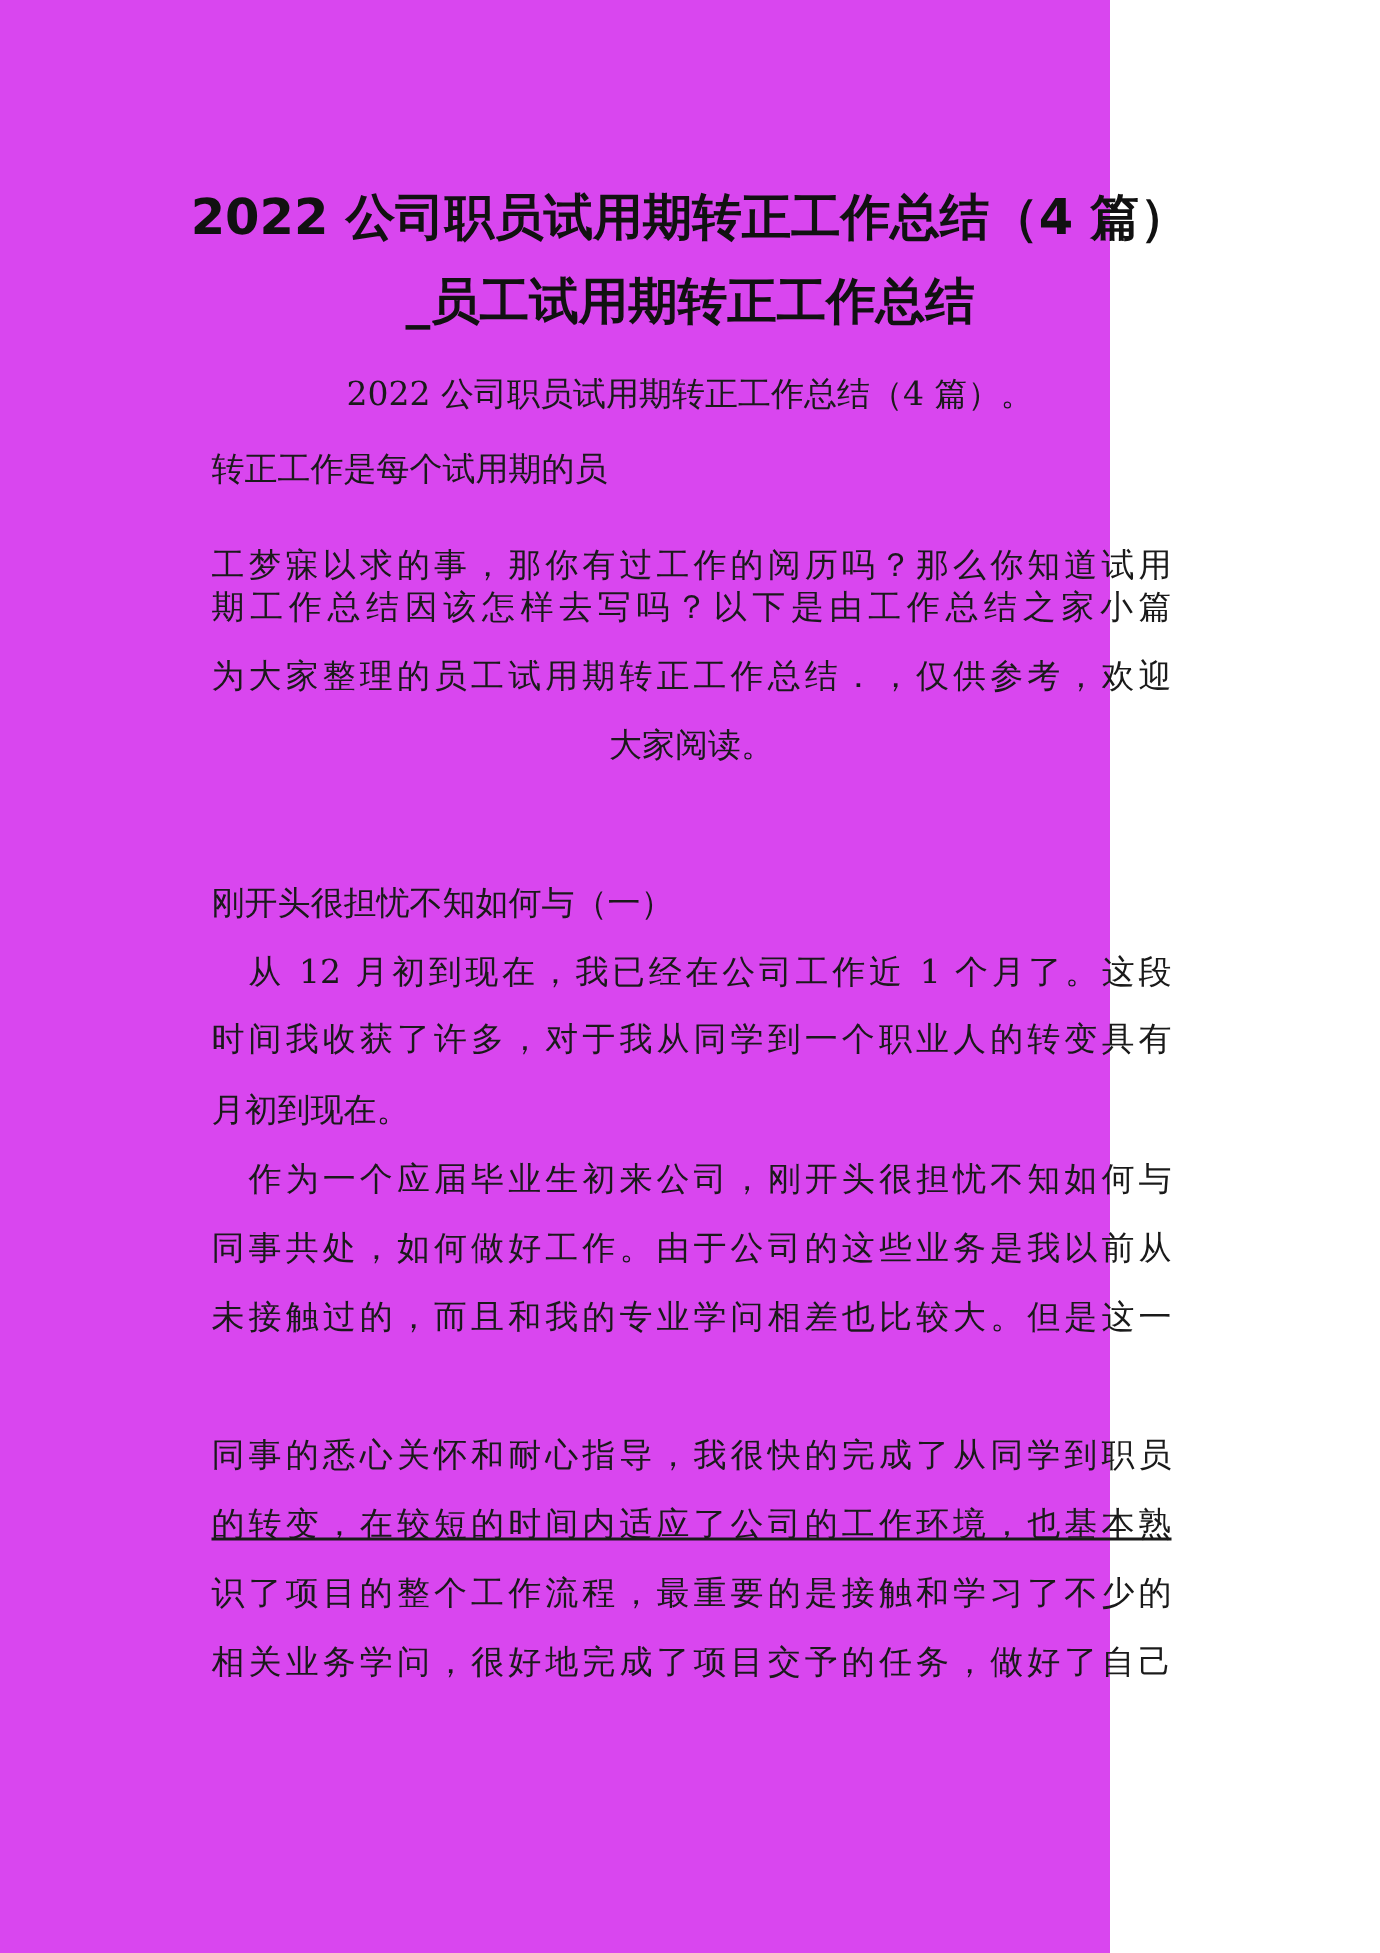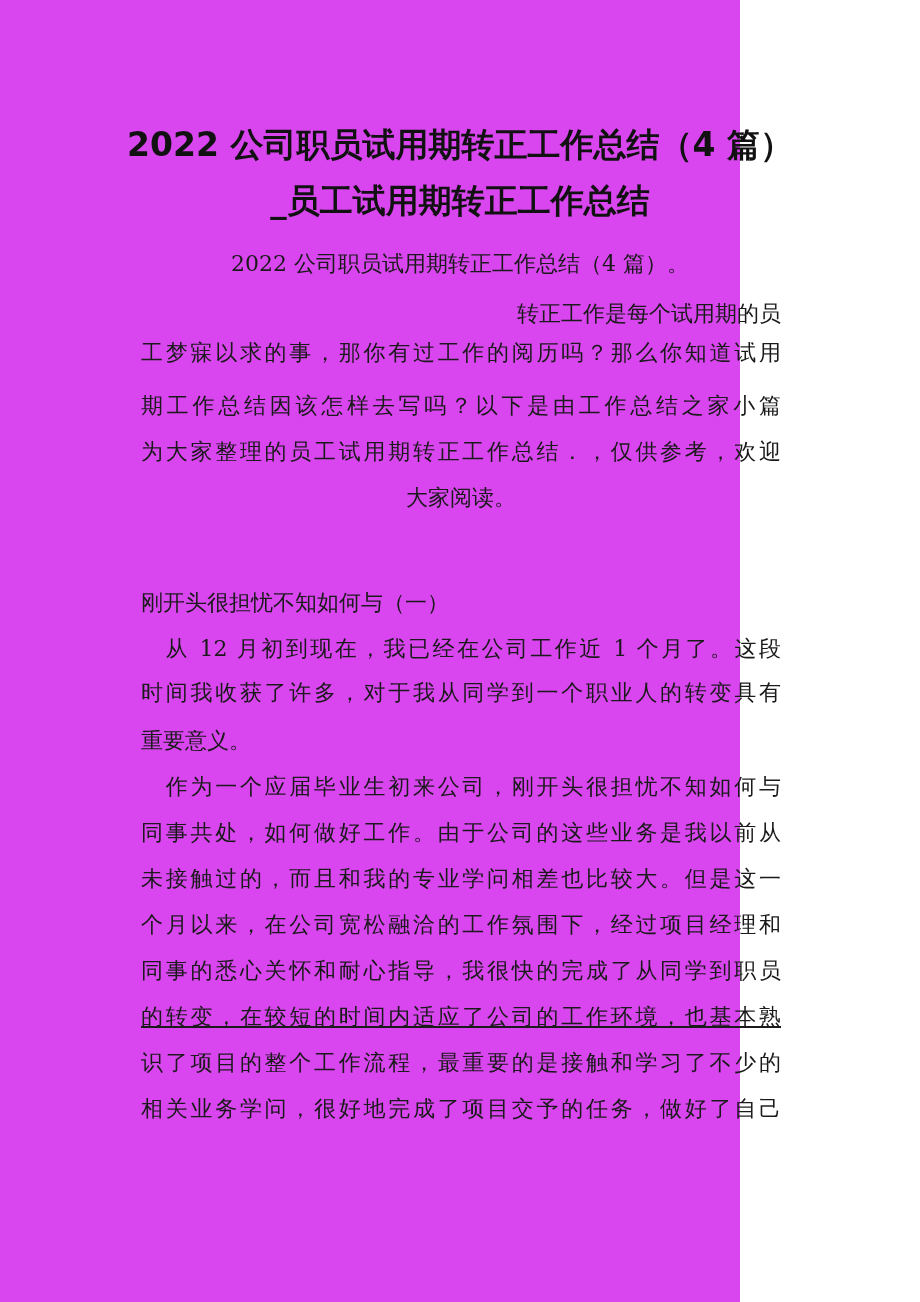--- a/index.html
+++ b/index.html
@@ -49,47 +49,45 @@
     .justify {
       text-align: justify;
       text-align-last: justify;
     }
     .center {
       left: 0;
       width: 920px;
       text-align: center;
     }
     .right {
-      text-align: right;
     }
   </style>
 </head>
 <body>
 
 <div class="page">
 
   <div class="title l1">2022 公司职员试用期转正工作总结（4 篇）</div>
   <div class="title l2">_员工试用期转正工作总结</div>
 
   <div class="line center" style="top:249px;">2022 公司职员试用期转正工作总结（4 篇）。</div>
 
   <div class="line right" style="top:299px;">转正工作是每个试用期的员</div>
-  <div class="line justify" style="top:338px;">工梦寐以求的事，那你有过工作的阅历吗？那么你知道试用</div>
+  <div class="line justify" style="top:363px;">工梦寐以求的事，那你有过工作的阅历吗？那么你知道试用</div>
   <div class="line justify" style="top:391px;">期工作总结因该怎样去写吗？以下是由工作总结之家小篇</div>
   <div class="line justify" style="top:437px;">为大家整理的员工试用期转正工作总结．，仅供参考，欢迎</div>
   <div class="line" style="top:483px;text-align:center;">大家阅读。</div>
 
   <div class="line" style="top:588px;">刚开头很担忧不知如何与（一）</div>
 
   <div class="line justify" style="top:634px;">　从 12 月初到现在，我已经在公司工作近 1 个月了。这段</div>
   <div class="line justify" style="top:680px;font-family:Liberation Mono, monospace;">时间我收获了许多，对于我从同学到一个职业人的转变具有</div>
-  <div class="line" style="top:726px;">重要意义。</div>
+  <div class="line" style="top:726px;">月初到现在。</div>
 
   <div class="line justify" style="top:772px;">　作为一个应届毕业生初来公司，刚开头很担忧不知如何与</div>
   <div class="line justify" style="top:818px;">同事共处，如何做好工作。由于公司的这些业务是我以前从</div>
   <div class="line justify" style="top:864px;">未接触过的，而且和我的专业学问相差也比较大。但是这一</div>
-  <div class="line justify" style="top:910px;">个月以来，在公司宽松融洽的工作氛围下，经过项目经理和</div>
   <div class="line justify" style="top:956px;">同事的悉心关怀和耐心指导，我很快的完成了从同学到职员</div>
   <div class="line justify" style="top:1002px;text-decoration:underline;">的转变，在较短的时间内适应了公司的工作环境，也基本熟</div>
   <div class="line justify" style="top:1048px;">识了项目的整个工作流程，最重要的是接触和学习了不少的</div>
   <div class="line justify" style="top:1094px;">相关业务学问，很好地完成了项目交予的任务，做好了自己</div>
 
 </div>
 
 </body></html>

